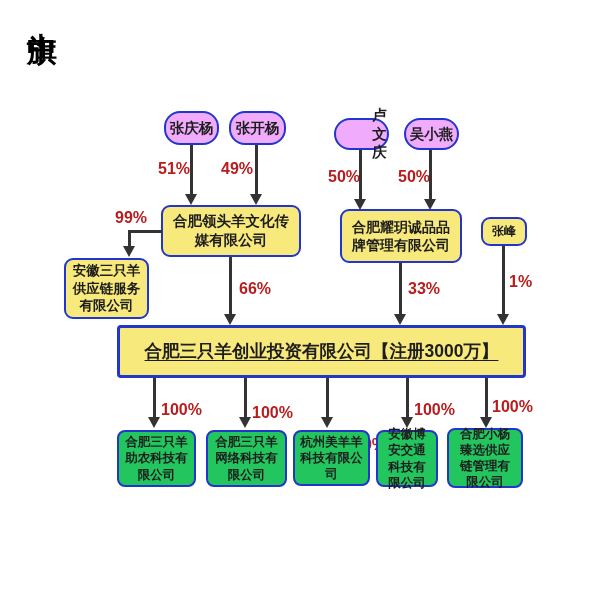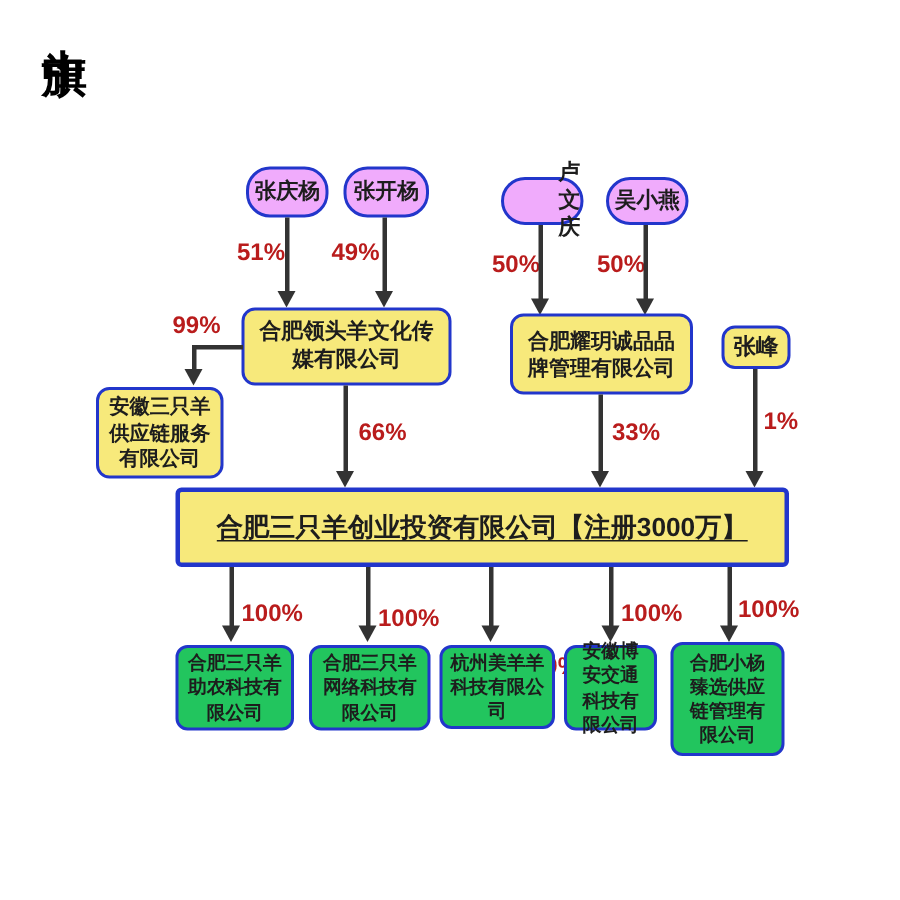--- a/index.html
+++ b/index.html
@@ -56,21 +56,21 @@
   <span class="pct" style="left:328px;top:168px;">50%</span>
   <span class="pct" style="left:398px;top:168px;">50%</span>
 
   <div class="varrow" style="left:185px;top:145px;height:60px;"></div>
   <div class="varrow" style="left:250px;top:145px;height:60px;"></div>
   <div class="varrow" style="left:354px;top:150px;height:60px;"></div>
   <div class="varrow" style="left:424px;top:150px;height:60px;"></div>
 
   <div class="box yellow" style="left:161px;top:205px;width:140px;height:52px;font-size:14.5px;">合肥领头羊文化传媒有限公司</div>
   <div class="box yellow" style="left:340px;top:209px;width:122px;height:54px;">合肥耀玥诚品品牌管理有限公司</div>
-  <div class="box yellow" style="left:481px;top:217px;width:46px;height:29px;font-size:15px;padding:1px 2px;">张峰</div>
+  <div class="box yellow" style="left:481px;top:217px;width:46px;height:29px;font-size:12px;padding:1px 2px;">张峰</div>
 
   <span class="pct" style="left:115px;top:209px;">99%</span>
   <div class="hline" style="left:128px;top:230px;width:34px;"></div>
   <div class="varrow" style="left:123px;top:230px;height:27px;"></div>
   <div class="box yellow" style="left:64px;top:258px;width:85px;height:61px;font-size:13.5px;padding:2px 4px;">安徽三只羊供应链服务有限公司</div>
 
   <div class="varrow" style="left:224px;top:257px;height:68px;"></div>
   <span class="pct" style="left:239px;top:280px;">66%</span>
 
   <div class="varrow" style="left:394px;top:263px;height:62px;"></div>
@@ -90,15 +90,15 @@
   <span class="pct" style="left:161px;top:401px;">100%</span>
   <span class="pct" style="left:252px;top:404px;">100%</span>
   <span class="pct" style="left:354px;top:404px;margin-top:32px;">30%</span>
   <span class="pct" style="left:414px;top:401px;">100%</span>
   <span class="pct" style="left:492px;top:398px;">100%</span>
 
   <div class="box bluebox" style="left:117px;top:430px;width:79px;height:57px;">合肥三只羊助农科技有限公司</div>
   <div class="box bluebox" style="left:206px;top:430px;width:81px;height:57px;">合肥三只羊网络科技有限公司</div>
   <div class="box bluebox" style="left:293px;top:430px;width:77px;height:56px;">杭州美羊羊科技有限公司</div>
   <div class="box bluebox" style="left:376px;top:430px;width:62px;height:57px;">安徽博安交通科技有限公司</div>
-  <div class="box bluebox" style="left:447px;top:428px;width:76px;height:76px;">合肥小杨臻选供应链管理有限公司</div>
+  <div class="box bluebox" style="left:447px;top:428px;width:76px;height:60px;">合肥小杨臻选供应链管理有限公司</div>
 
 </div>
 
 </body></html>

